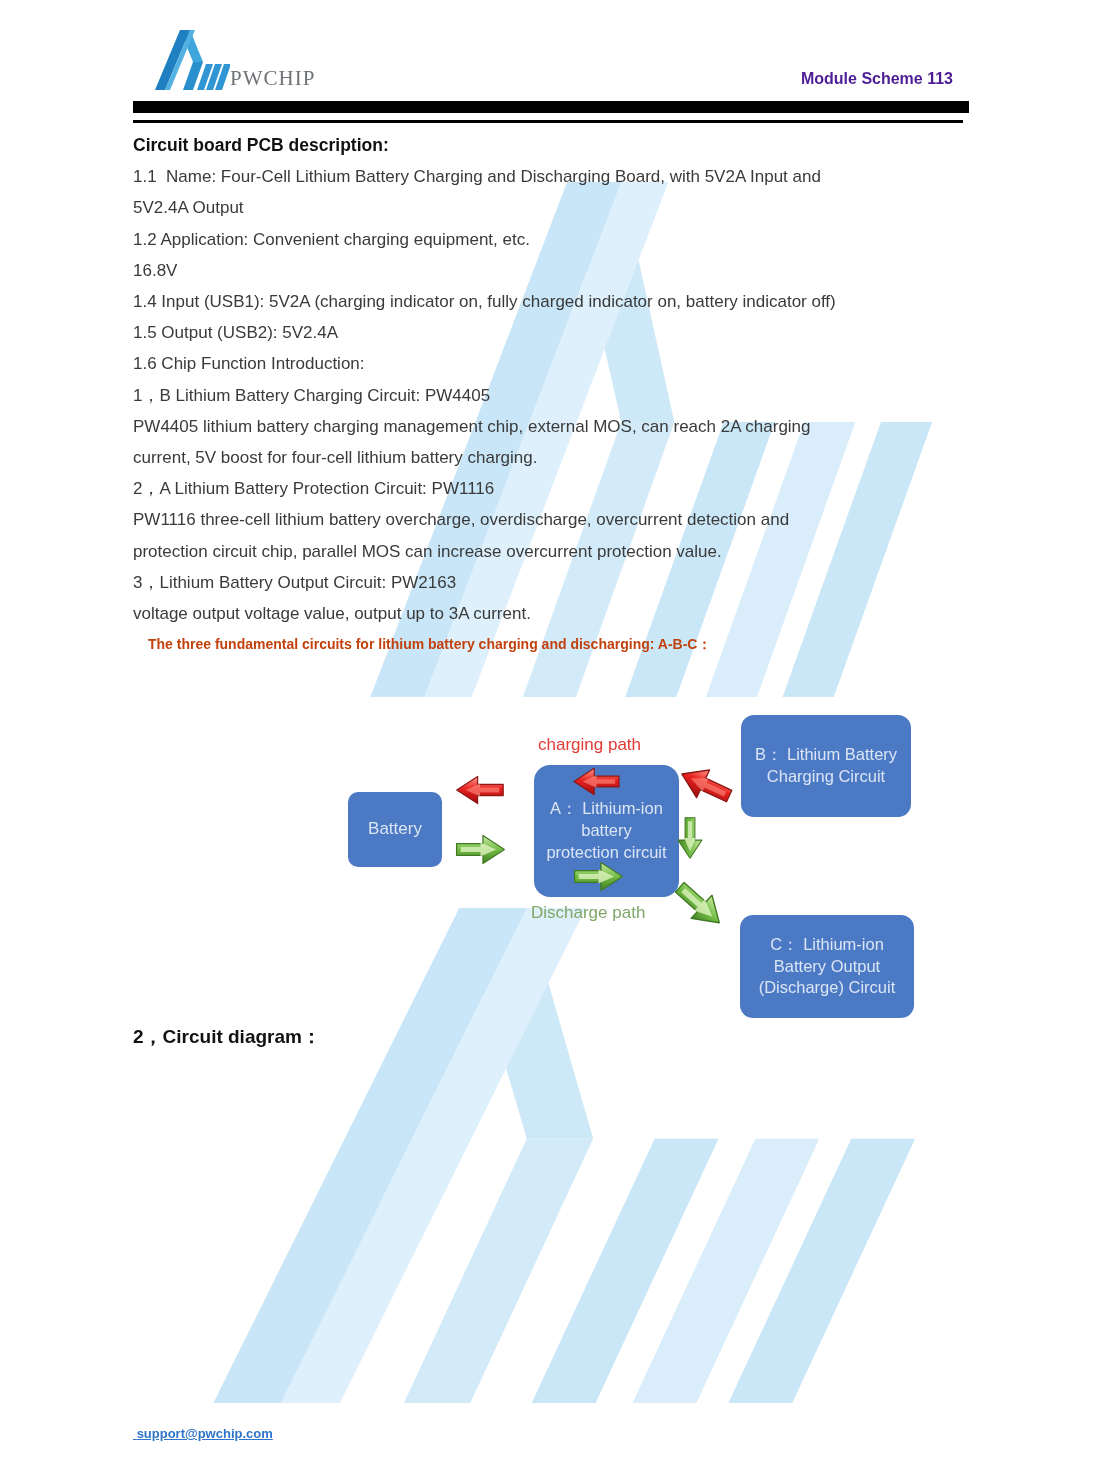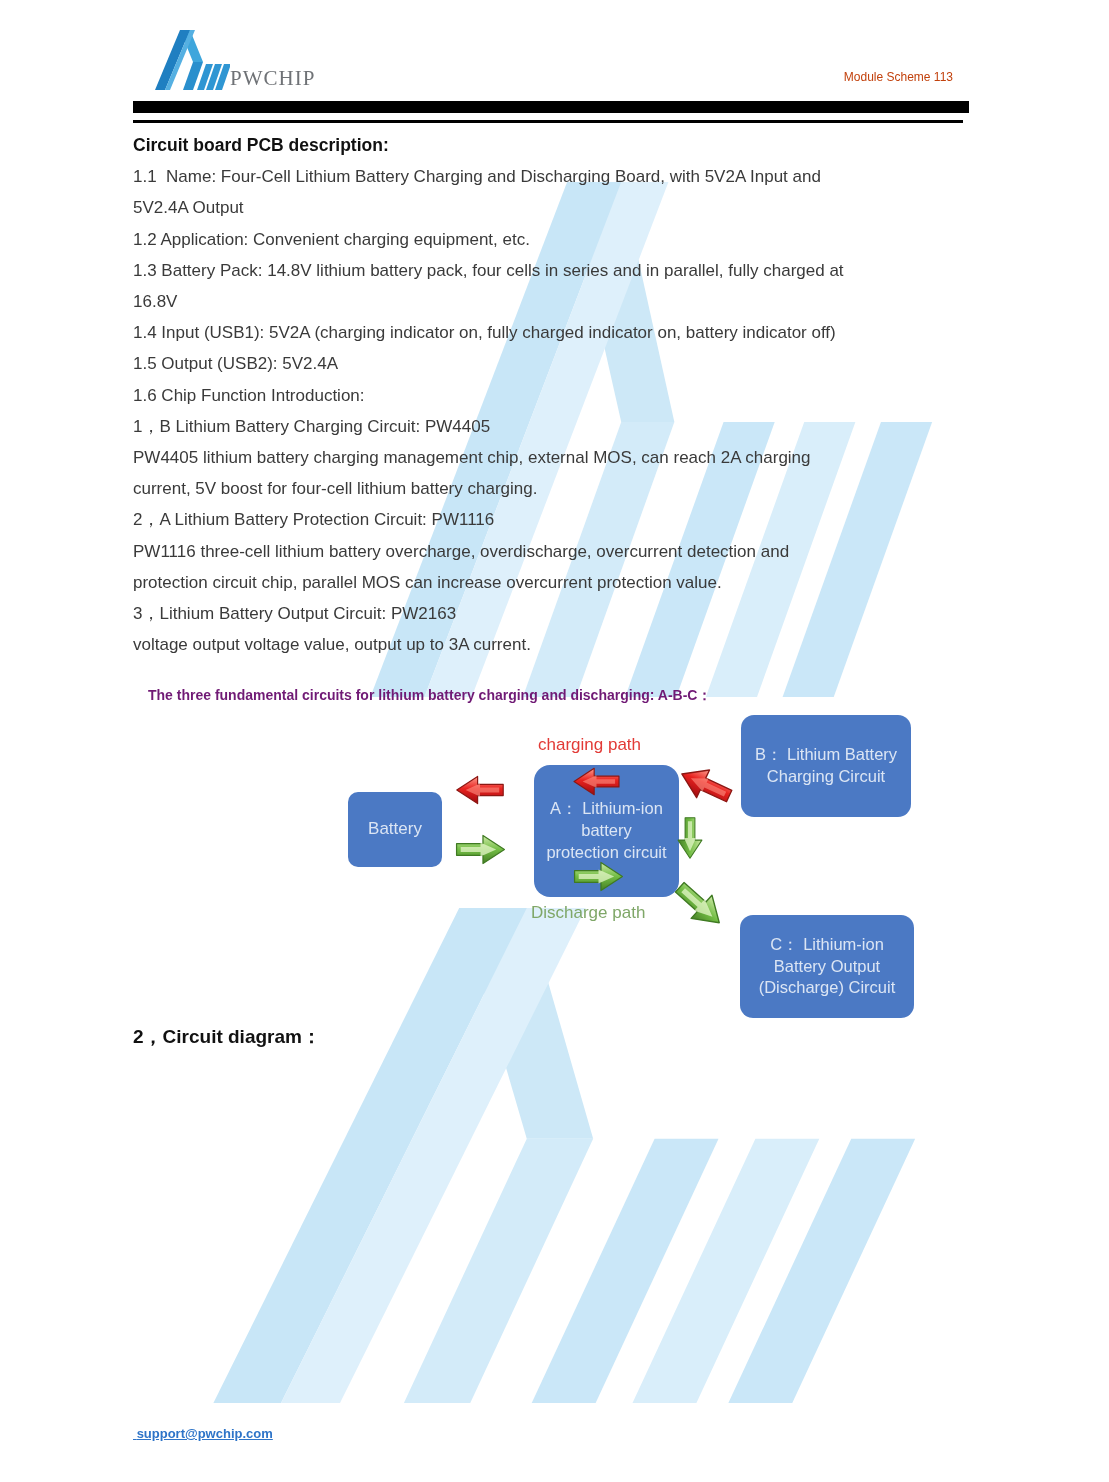--- a/index.html
+++ b/index.html
@@ -13,40 +13,40 @@
   }
   
   .logo-mark{position:absolute;left:150px;top:28px;}
   .logo-text{
     position:absolute;left:230px;top:66px;
     font-family:"Liberation Serif", serif;
     font-size:21px;color:#6f7276;letter-spacing:1px;
   }
   .doc-title{
     position:absolute;top:70px;right:156px;
-    font-size:12px;font-weight:normal;color:#c2410c;
+    font-size:16px;font-weight:bold;color:#4c1d95;
   }
   .rule-thick{position:absolute;left:133px;top:101px;width:836px;height:12px;background:#000;}
   .rule-thin{position:absolute;left:133px;top:120px;width:830px;height:3px;background:#000;}
 
   
   .wm{position:absolute;z-index:0;pointer-events:none;}
   .wm-upper{left:330px;top:182px;}
   .wm-lower{left:163px;top:908px;}
 
   
   .body-text{
     position:absolute;left:133px;top:130px;width:860px;z-index:2;
     font-size:17px;line-height:31.2px;color:#3a3a3a;
   }
   .body-heading{font-weight:bold;color:#111;font-size:17.5px;}
   .body-line{white-space:pre-wrap;}
   .caption{
-    font-weight:bold;color:#701a75;font-size:14px;
-    padding-left:15px;white-space:pre-wrap;margin-top:20px;
+    font-weight:bold;color:#c2410c;font-size:14px;
+    padding-left:15px;white-space:pre-wrap;
   }
 
   
   .diagram{position:absolute;left:0;top:0;width:1109px;height:1482px;z-index:3;pointer-events:none;}
   .dbox{
     position:absolute;background:var(--box-blue,#4b79c4);
     color:#dbe5f4;display:flex;align-items:center;justify-content:center;
     text-align:center;white-space:pre-line;font-size:16.5px;line-height:1.32;
   }
   .box-battery{left:348px;top:792px;width:94px;height:75px;border-radius:10px;font-size:17px;}
@@ -124,21 +124,20 @@
   <div class="doc-title">Module Scheme 113</div>
   <div class="rule-thick"></div>
   <div class="rule-thin"></div>
 
   <main class="body-text">
     <div class="body-heading">Circuit board PCB description:</div>
     <div>
         <div class="body-line">1.1  Name: Four-Cell Lithium Battery Charging and Discharging Board, with 5V2A Input and</div>
         <div class="body-line">5V2.4A Output</div>
         <div class="body-line">1.2 Application: Convenient charging equipment, etc.</div>
-        <div class="body-line">1.3 Battery Pack: 14.8V lithium battery pack, four cells in series and in parallel, fully charged at</div>
         <div class="body-line">16.8V</div>
         <div class="body-line">1.4 Input (USB1): 5V2A (charging indicator on, fully charged indicator on, battery indicator off)</div>
         <div class="body-line">1.5 Output (USB2): 5V2.4A</div>
         <div class="body-line">1.6 Chip Function Introduction:</div>
         <div class="body-line">1，B Lithium Battery Charging Circuit: PW4405</div>
         <div class="body-line">PW4405 lithium battery charging management chip, external MOS, can reach 2A charging</div>
         <div class="body-line">current, 5V boost for four-cell lithium battery charging.</div>
         <div class="body-line">2，A Lithium Battery Protection Circuit: PW1116</div>
         <div class="body-line">PW1116 three-cell lithium battery overcharge, overdischarge, overcurrent detection and</div>
         <div class="body-line">protection circuit chip, parallel MOS can increase overcurrent protection value.</div>

